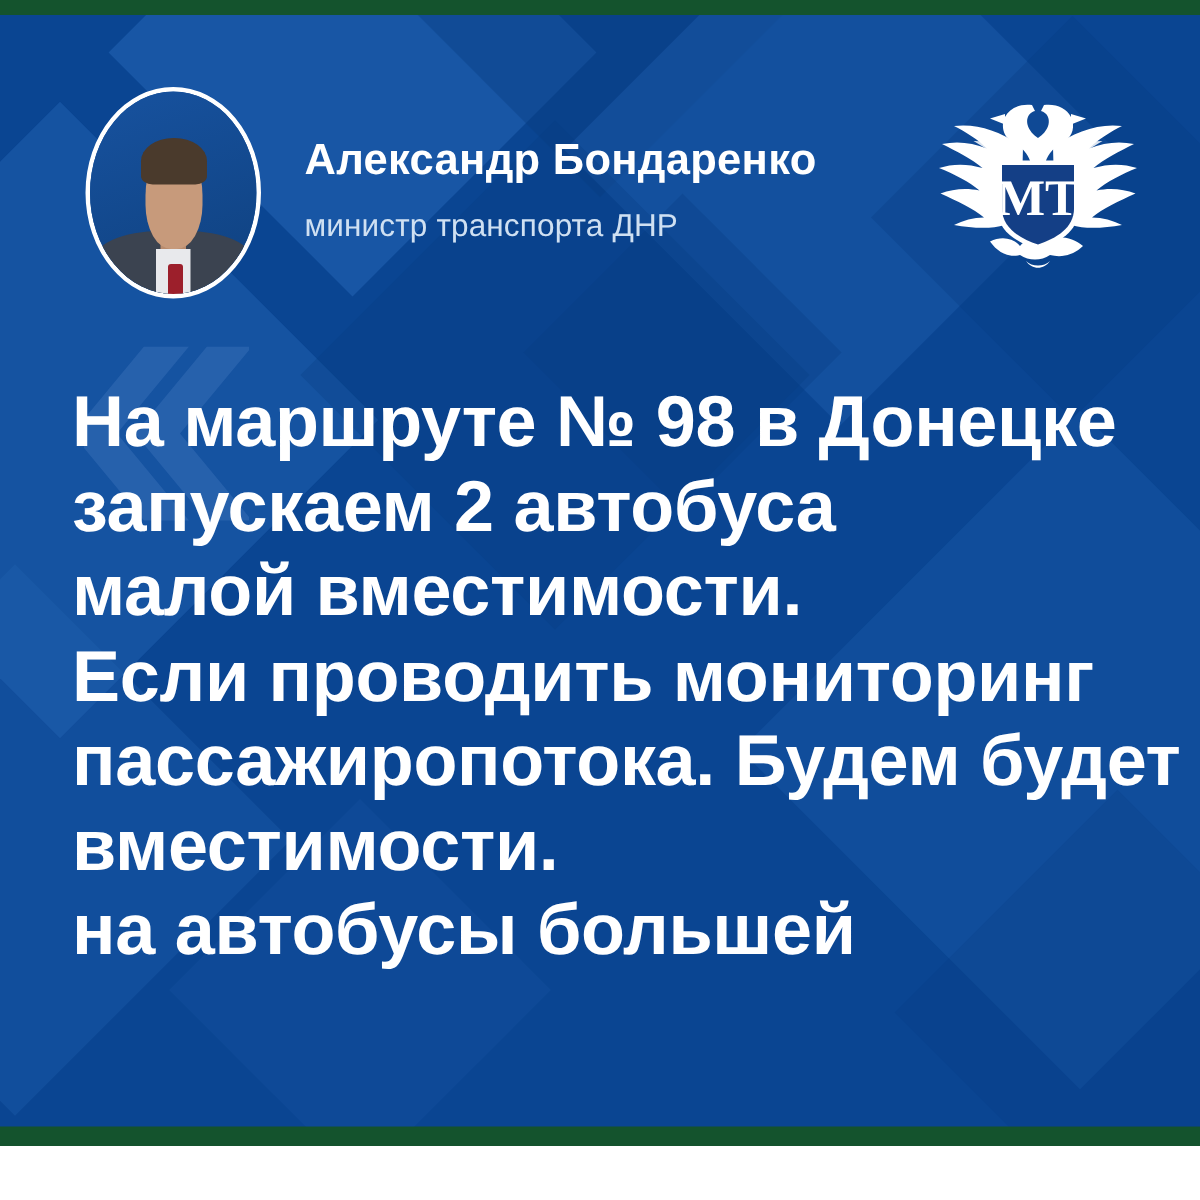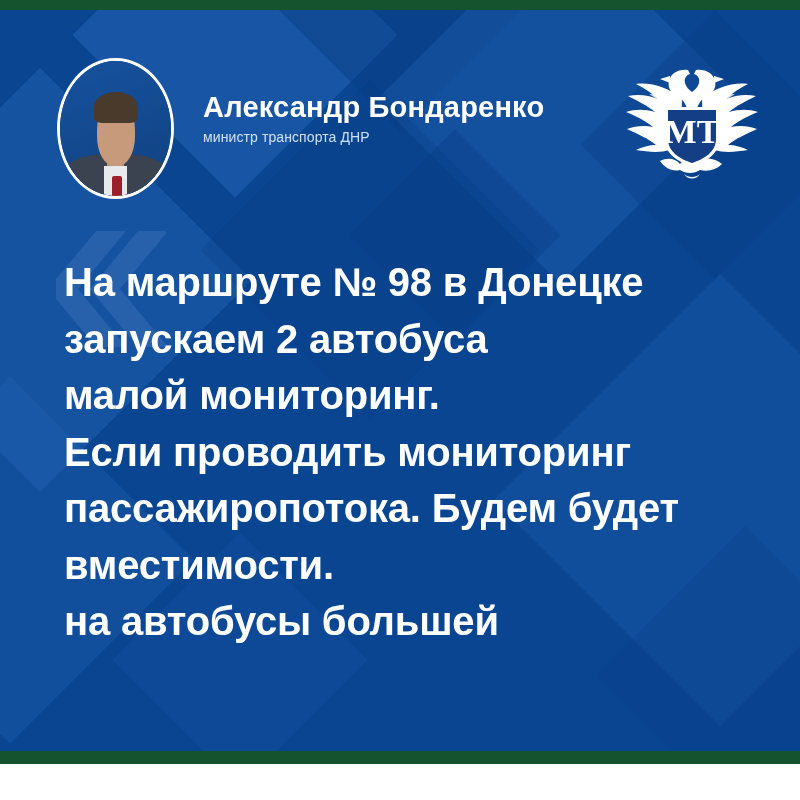--- a/index.html
+++ b/index.html
@@ -92,23 +92,23 @@
   .person-name {
     color: #ffffff;
     font-size: 29px;
     font-weight: bold;
     letter-spacing: .2px;
     line-height: 1.05;
     white-space: nowrap;
   }
   .person-role {
     color: #cfe0f2;
-    font-size: 14px;
+    font-size: 21px;
     font-weight: normal;
-    margin-top: 7px;
+    margin-top: 17px;
     letter-spacing: .1px;
     white-space: nowrap;
   }
 
   .emblem {
     position: absolute;
     left: 618px;
     top: 48px;
     width: 148px;
     height: 130px;
@@ -122,25 +122,25 @@
     top: 221px;
     width: 110px;
     height: 120px;
     pointer-events: none;
   }
   .quote-mark svg { display:block; width:100%; height:100%; }
 
   
   .quote {
     position: absolute;
-    left: 64px;
+    left: 48px;
     top: 244px;
     width: 690px;
     color: #ffffff;
-    font-size: 40px;
+    font-size: 48px;
     font-weight: bold;
     line-height: 56.5px;
     letter-spacing: -0.2px;
   }
   .quote .line { white-space: nowrap; }
 </style>
 </head>
 <body>
 
 <div id="card">
@@ -218,21 +218,21 @@
         <g fill="#2d66b0" opacity=".75">
           <polygon points="40,0 70,0 22,58 70,116 40,116 -8,58"></polygon>
           <polygon points="82,0 112,0 64,58 112,116 82,116 34,58"></polygon>
         </g>
       </svg>
     </div>
 
     <div class="quote">
       <div class="line">На маршруте № 98 в Донецке</div>
       <div class="line">запускаем 2 автобуса</div>
-      <div class="line">малой мониторинг.</div>
+      <div class="line">малой вместимости.</div>
       <div class="line">Если проводить мониторинг</div>
       <div class="line">пассажиропотока. Будем будет</div>
       <div class="line">вместимости.</div>
       <div class="line">на автобусы большей</div>
     </div>
 
   </div>
 </div>
 
 </body></html>

